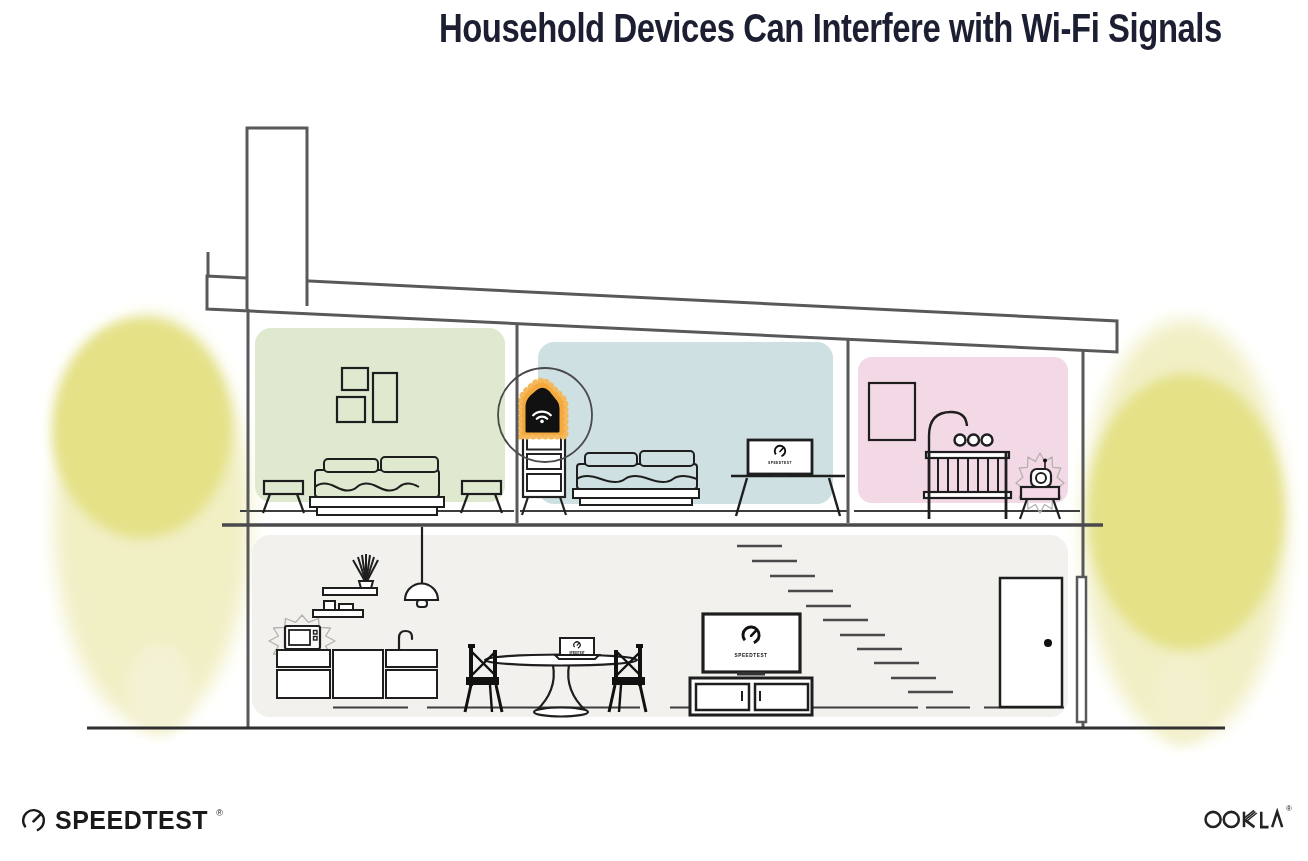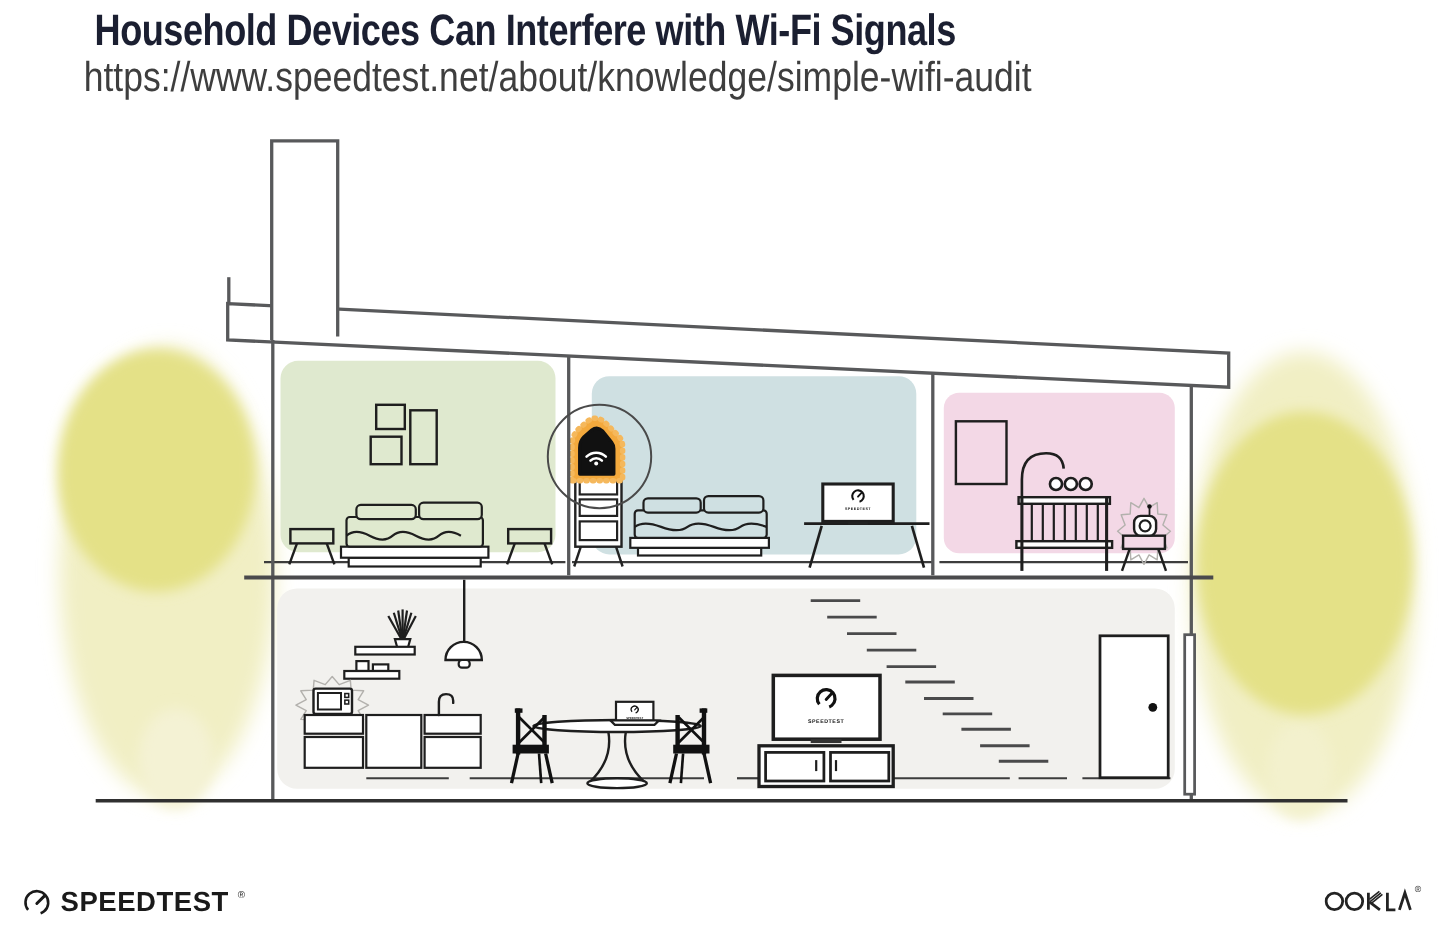--- a/index.html
+++ b/index.html
@@ -1,37 +1,36 @@
 <!DOCTYPE html>
 <html><head>
 <meta charset="utf-8">
 <style>
   html,body{margin:0;padding:0;background:#ffffff;}
   .page{position:relative;width:1308px;height:861px;background:#ffffff;overflow:hidden;
         font-family:"Liberation Sans", sans-serif;}
-  .header{position:absolute;top:6px;left:0;width:100%;text-align:left;}
+  .header{position:absolute;top:6px;left:0;width:100%;text-align:right;}
   .title{font-size:40px;font-weight:bold;color:#1b1f31;letter-spacing:-0.5px;
          display:inline-block;transform:scaleX(0.82);transform-origin:center;line-height:1.1;margin:0;}
   .url{font-size:38px;font-weight:400;color:#3e3e3e;display:inline-block;
        transform:scaleX(0.85);transform-origin:center;line-height:1.15;margin:0;}
   .scene{position:absolute;left:0;top:0;}
   .footer-left{position:absolute;left:20px;bottom:26px;display:flex;align-items:center;gap:8px;}
   .st-word{font-size:25px;font-weight:bold;color:#1a1a1a;letter-spacing:0.5px;}
   .reg{font-size:9px;color:#1a1a1a;vertical-align:top;position:relative;top:-8px;}
   .footer-right{position:absolute;right:16px;bottom:30px;display:flex;align-items:flex-start;gap:2px;}
   .ok-reg{font-size:8px;color:#232323;position:relative;top:-2px;}
 </style>
 </head>
 <body>
 
 <div class="page">
 
   <div class="header">
     <div><h1 class="title">Household Devices Can Interfere with Wi-Fi Signals</h1></div>
-    <div><div class="url">https://www.speedtest.net/about/knowledge/simple-wifi-audit</div></div>
   </div>
 
   <svg class="scene" width="1308" height="861" viewBox="0 0 1308 861">
     <defs>
       <filter id="blur9" x="-50%" y="-50%" width="200%" height="200%">
           <feGaussianBlur stdDeviation="9"></feGaussianBlur>
         </filter>
       <filter id="blur6" x="-50%" y="-50%" width="200%" height="200%">
           <feGaussianBlur stdDeviation="6"></feGaussianBlur>
         </filter>

